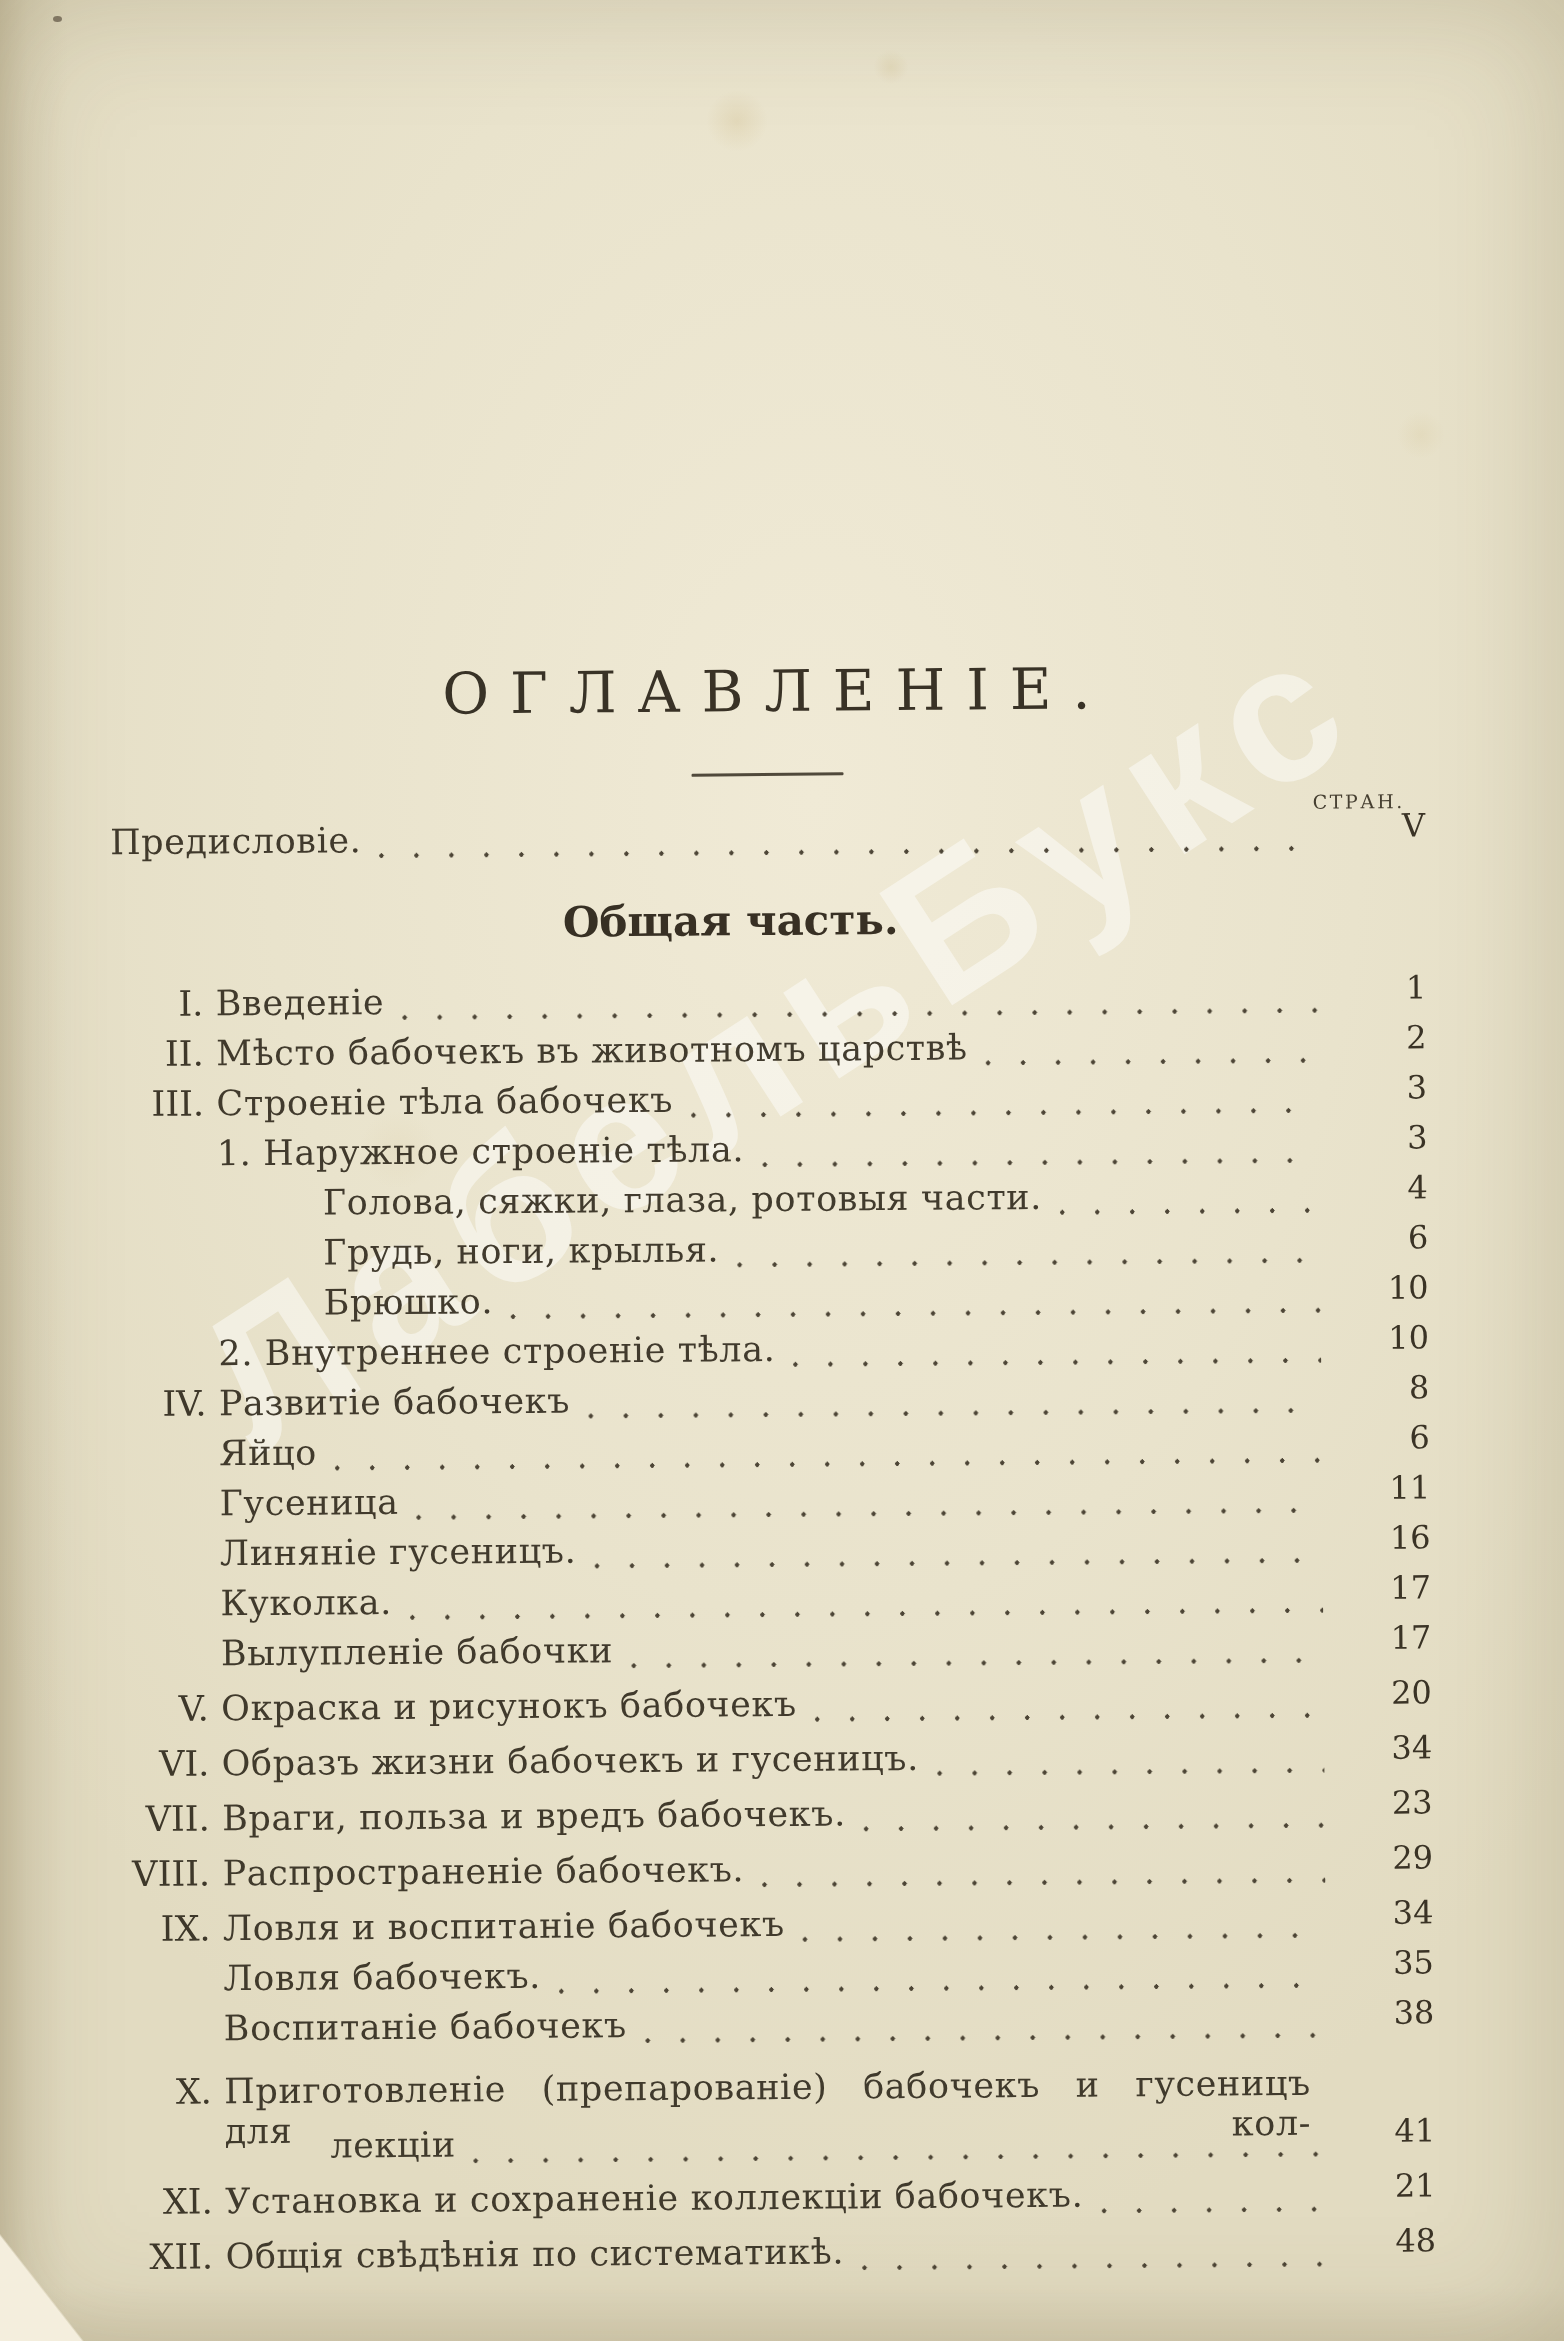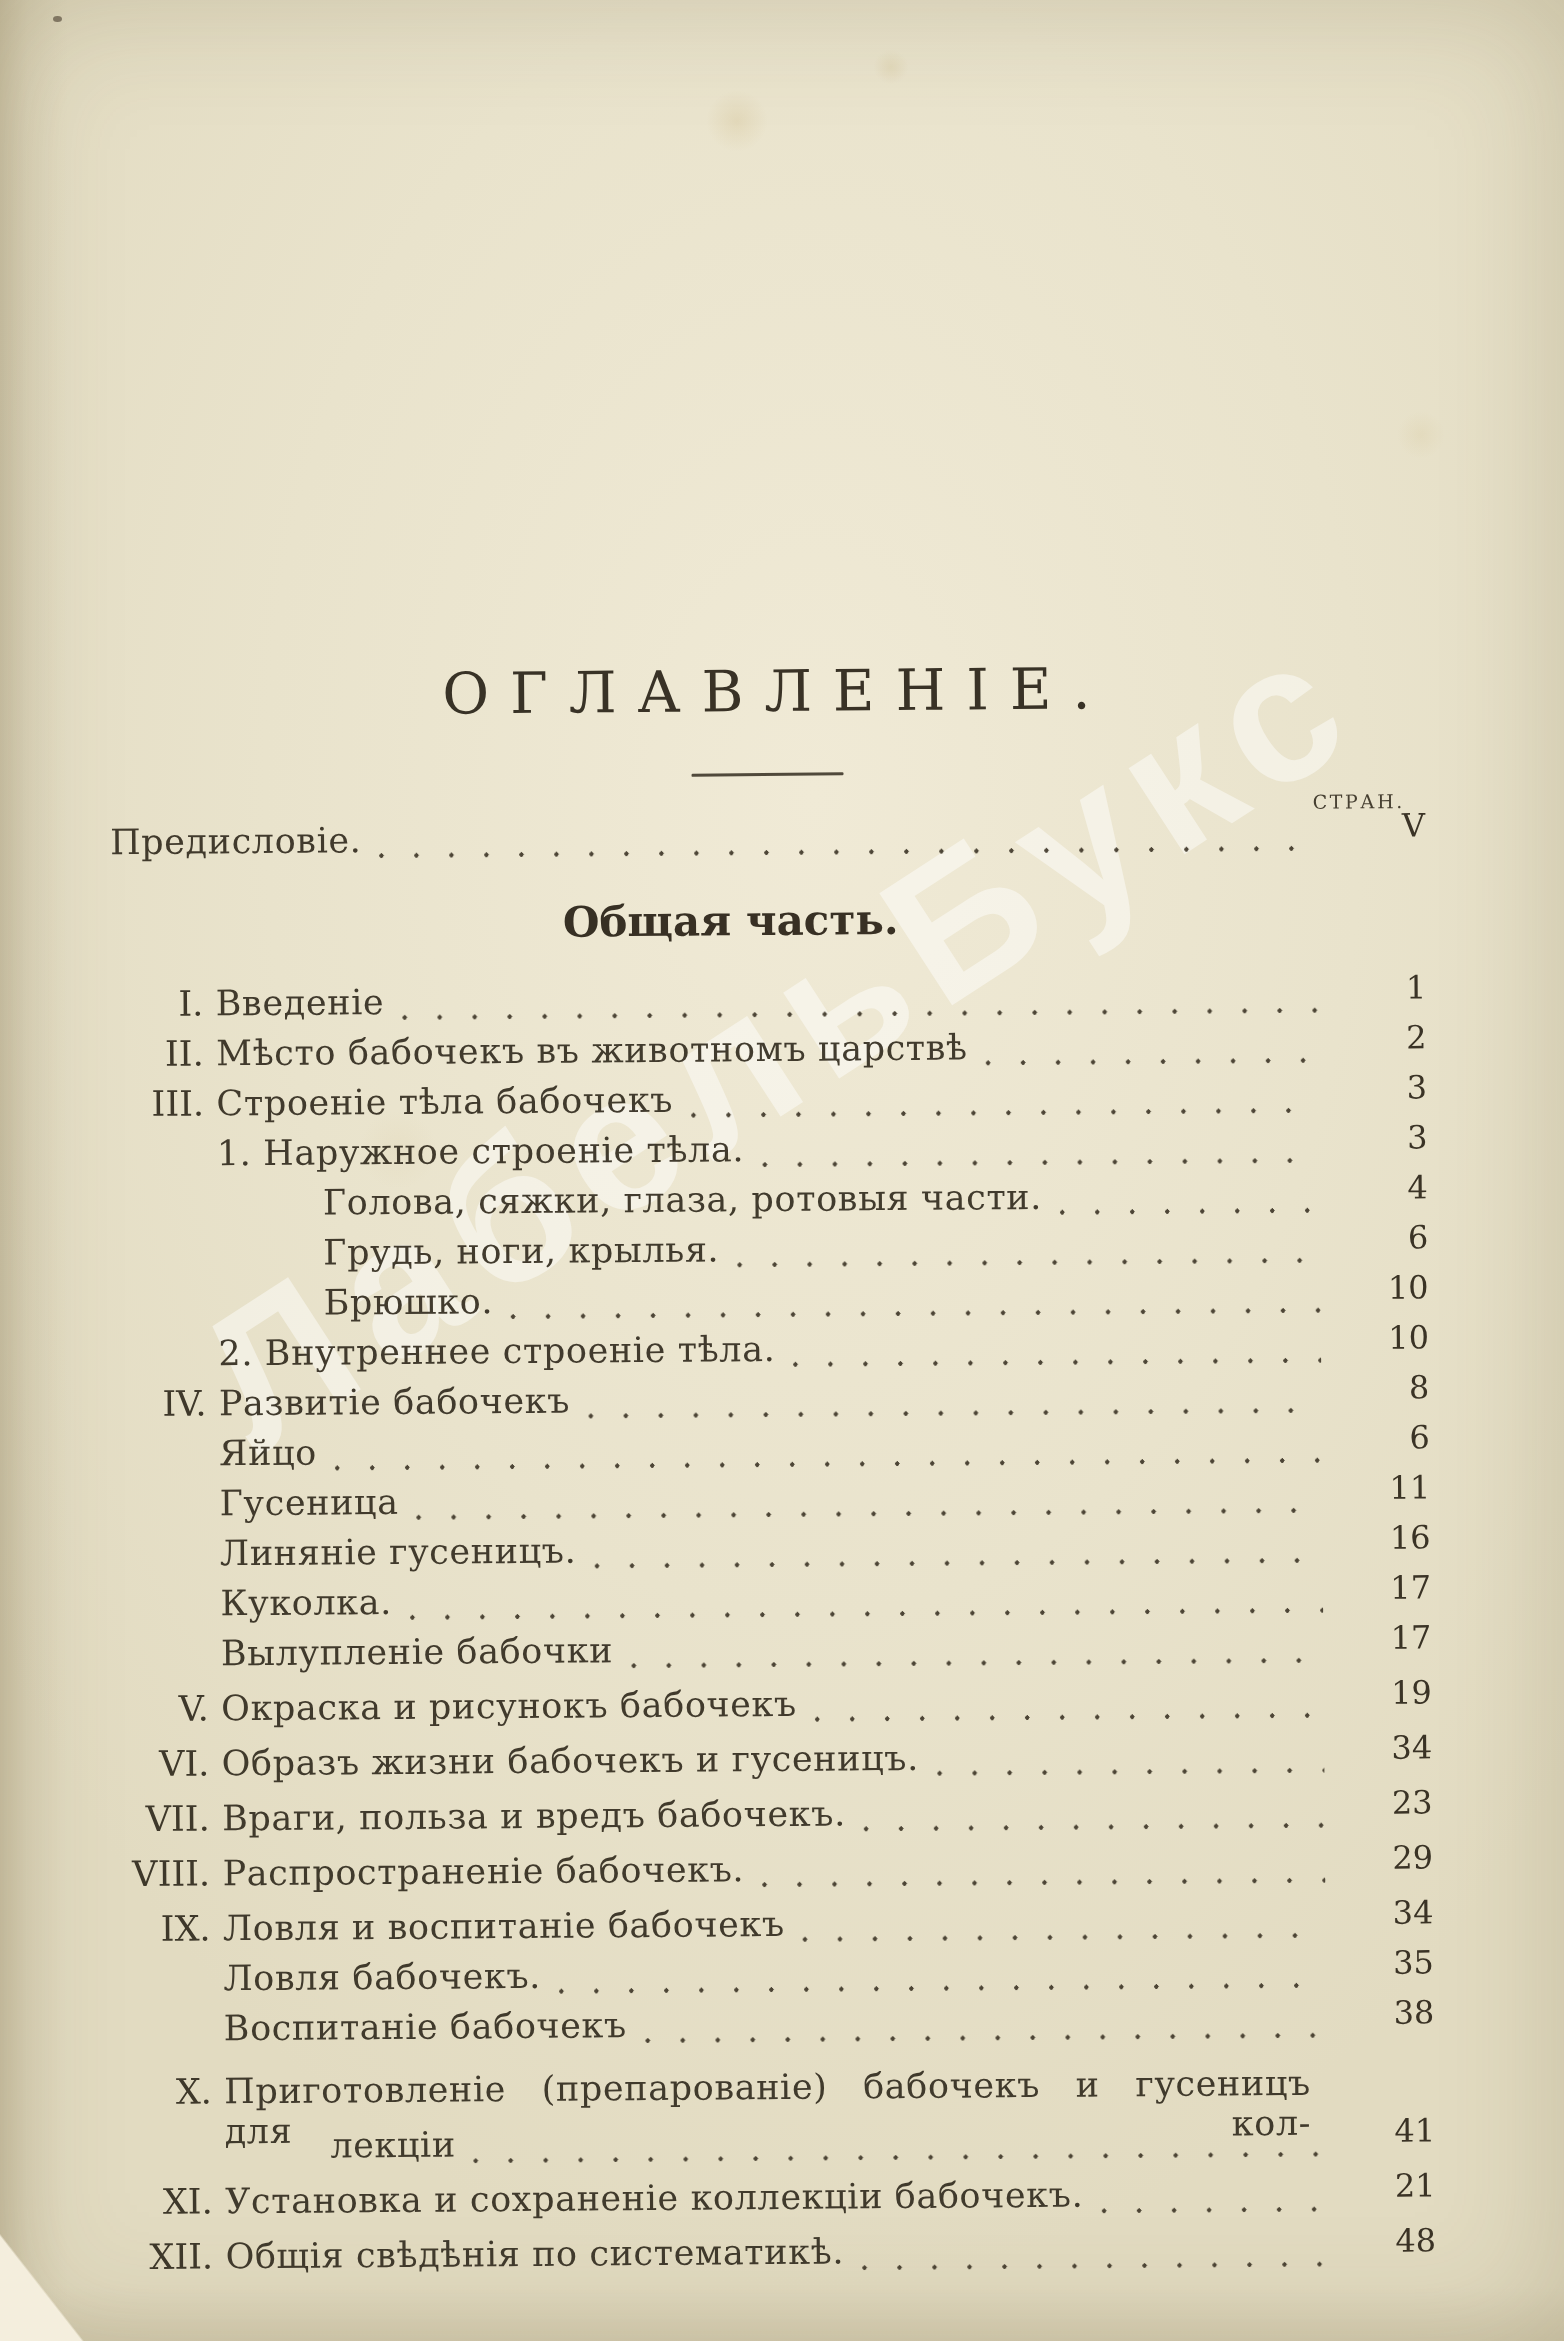--- a/index.html
+++ b/index.html
@@ -210,21 +210,21 @@
       <div class="row lvl1">
         <span class="num"></span>
         <span class="lbl">Вылупленіе бабочки</span>
         <span class="leader"></span>
         <span class="pg">17</span>
       </div>
       <div class="row gap-sm">
         <span class="num">V.</span>
         <span class="lbl">Окраска и рисунокъ бабочекъ</span>
         <span class="leader"></span>
-        <span class="pg">19</span>
+        <span class="pg">20</span>
       </div>
       <div class="row gap-sm">
         <span class="num">VI.</span>
         <span class="lbl">Образъ жизни бабочекъ и гусеницъ.</span>
         <span class="leader"></span>
         <span class="pg">34</span>
       </div>
       <div class="row gap-sm">
         <span class="num">VII.</span>
         <span class="lbl">Враги, польза и вредъ бабочекъ.</span>

